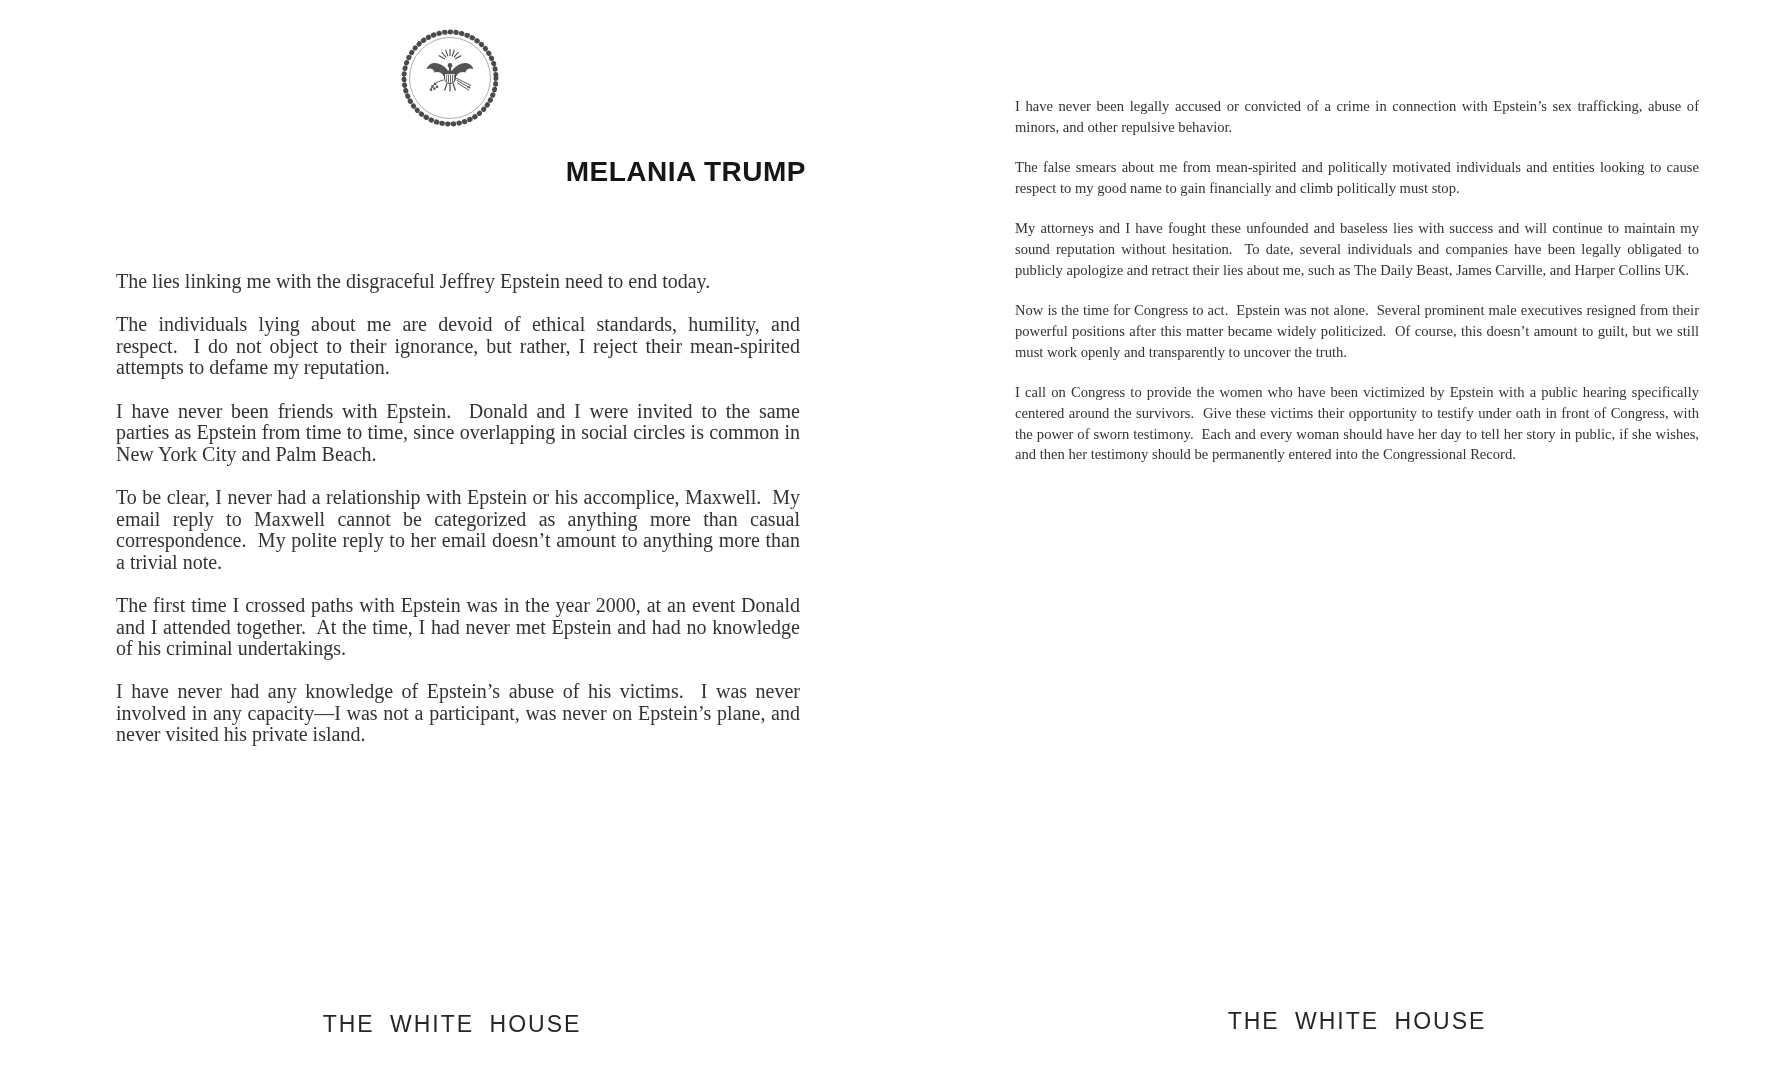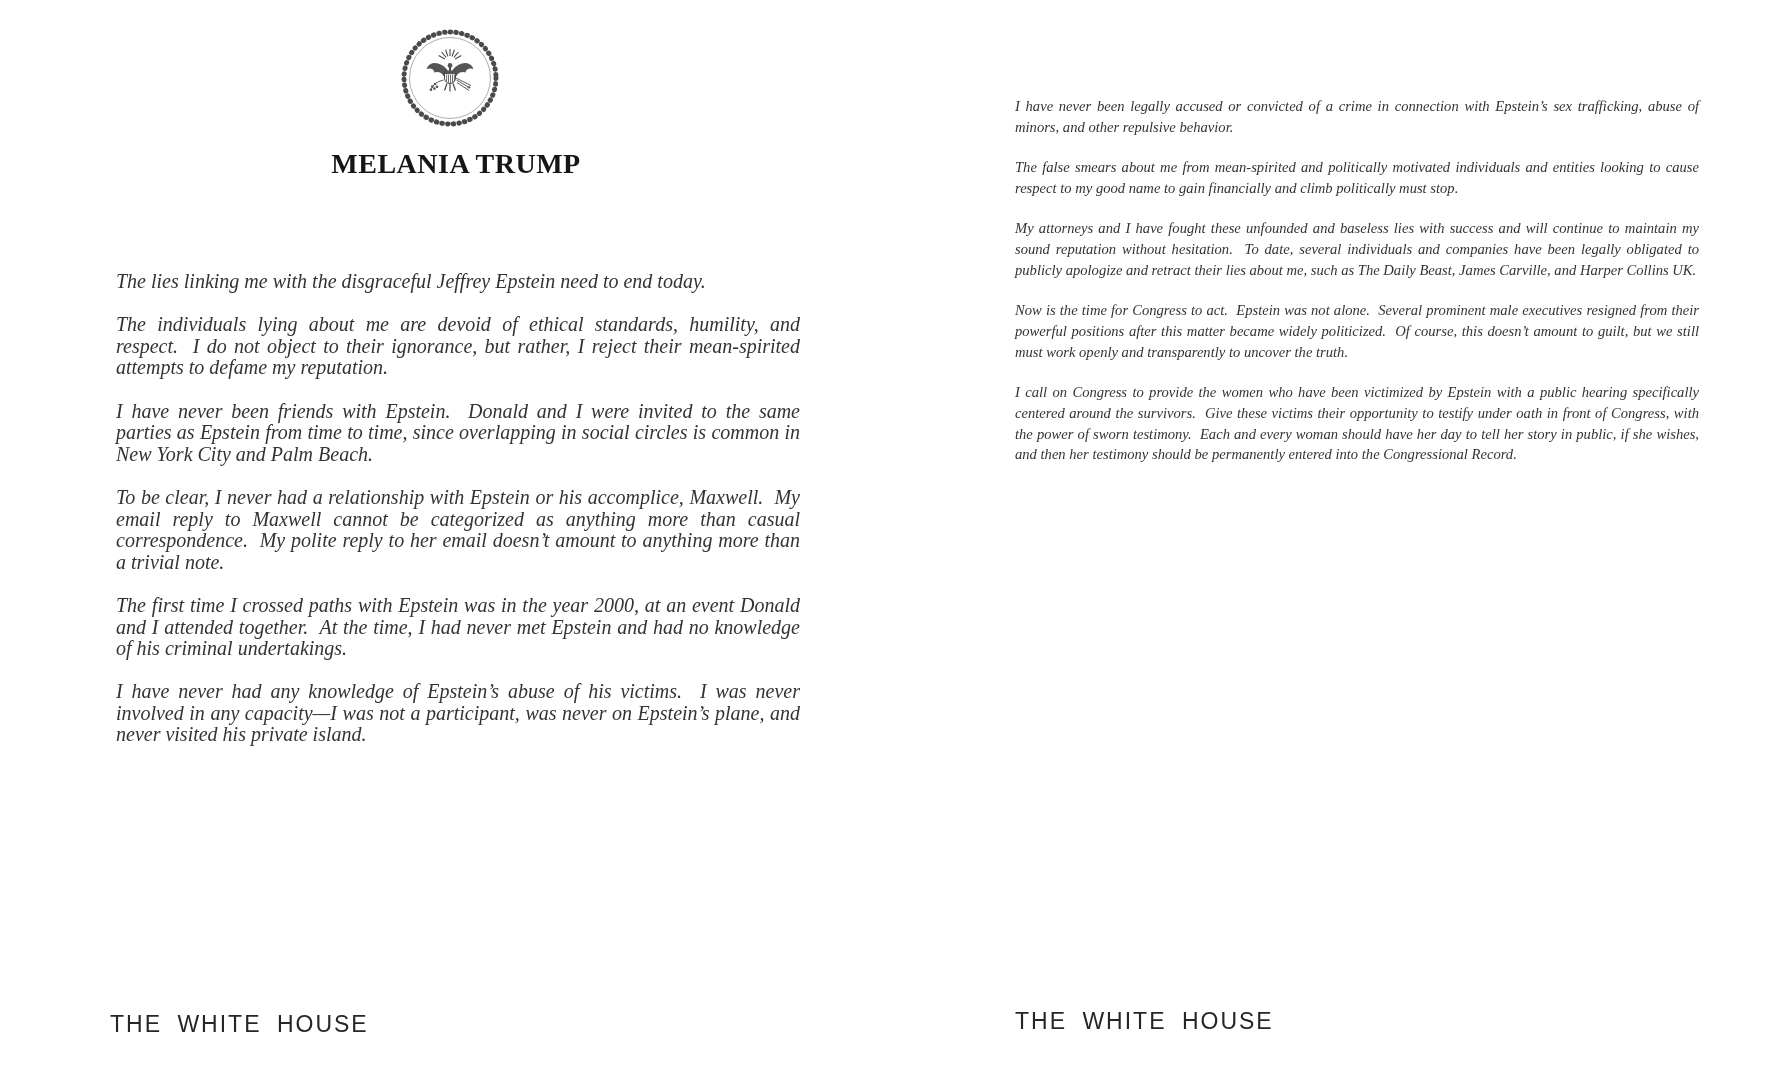--- a/index.html
+++ b/index.html
@@ -15,42 +15,43 @@
   #page-2 { left: 885px; width: 885px; }
 
   .seal {
     position: absolute; left: 400px; top: 26px;
     width: 100px; height: 104px;
   }
   .seal svg { width: 100%; height: 100%; }
 
   .title {
     position: absolute; left: 110px; top: 144px; width: 684px;
-    margin: 4px;
-    text-align: center;
-    font-family: Liberation Serif, serif;
+    margin: 12px;
+    text-align: right;
+    font-family: Liberation Sans, sans-serif;
     font-weight: bold;
     font-size: 28px;
     letter-spacing: 0.5px;
     color: #161616;
   }
 
   .col {
     position: absolute; width: 684px;
     color: #333333;
     text-align: justify;
   }
-  .col p { margin: 0; font-style: italic; }
+  .col p { margin: 0; }
   #body-1 { left: 116px; top: 259px; font-size: 20px;   line-height: 21.6px; margin-top: 12px; }
   #body-1 p { margin-bottom: 21.6px; }
   #body-2 { left: 130px;  top: 96px;  font-size: 14.6px; line-height: 20.8px; }
   #body-2 p { margin-bottom: 19.5px; }
 
   .footer {
     position: absolute; width: 684px;
+    text-align: center;
     font-family: "Liberation Sans", sans-serif;
     font-size: 23px;
     font-weight: normal;
     letter-spacing: 2px;
     word-spacing: 7px;
     color: #262626;
   }
   #footer-1 { left: 110px; top: 1011px; }
   #footer-2 { left: 130px;  top: 1008px; }
 

